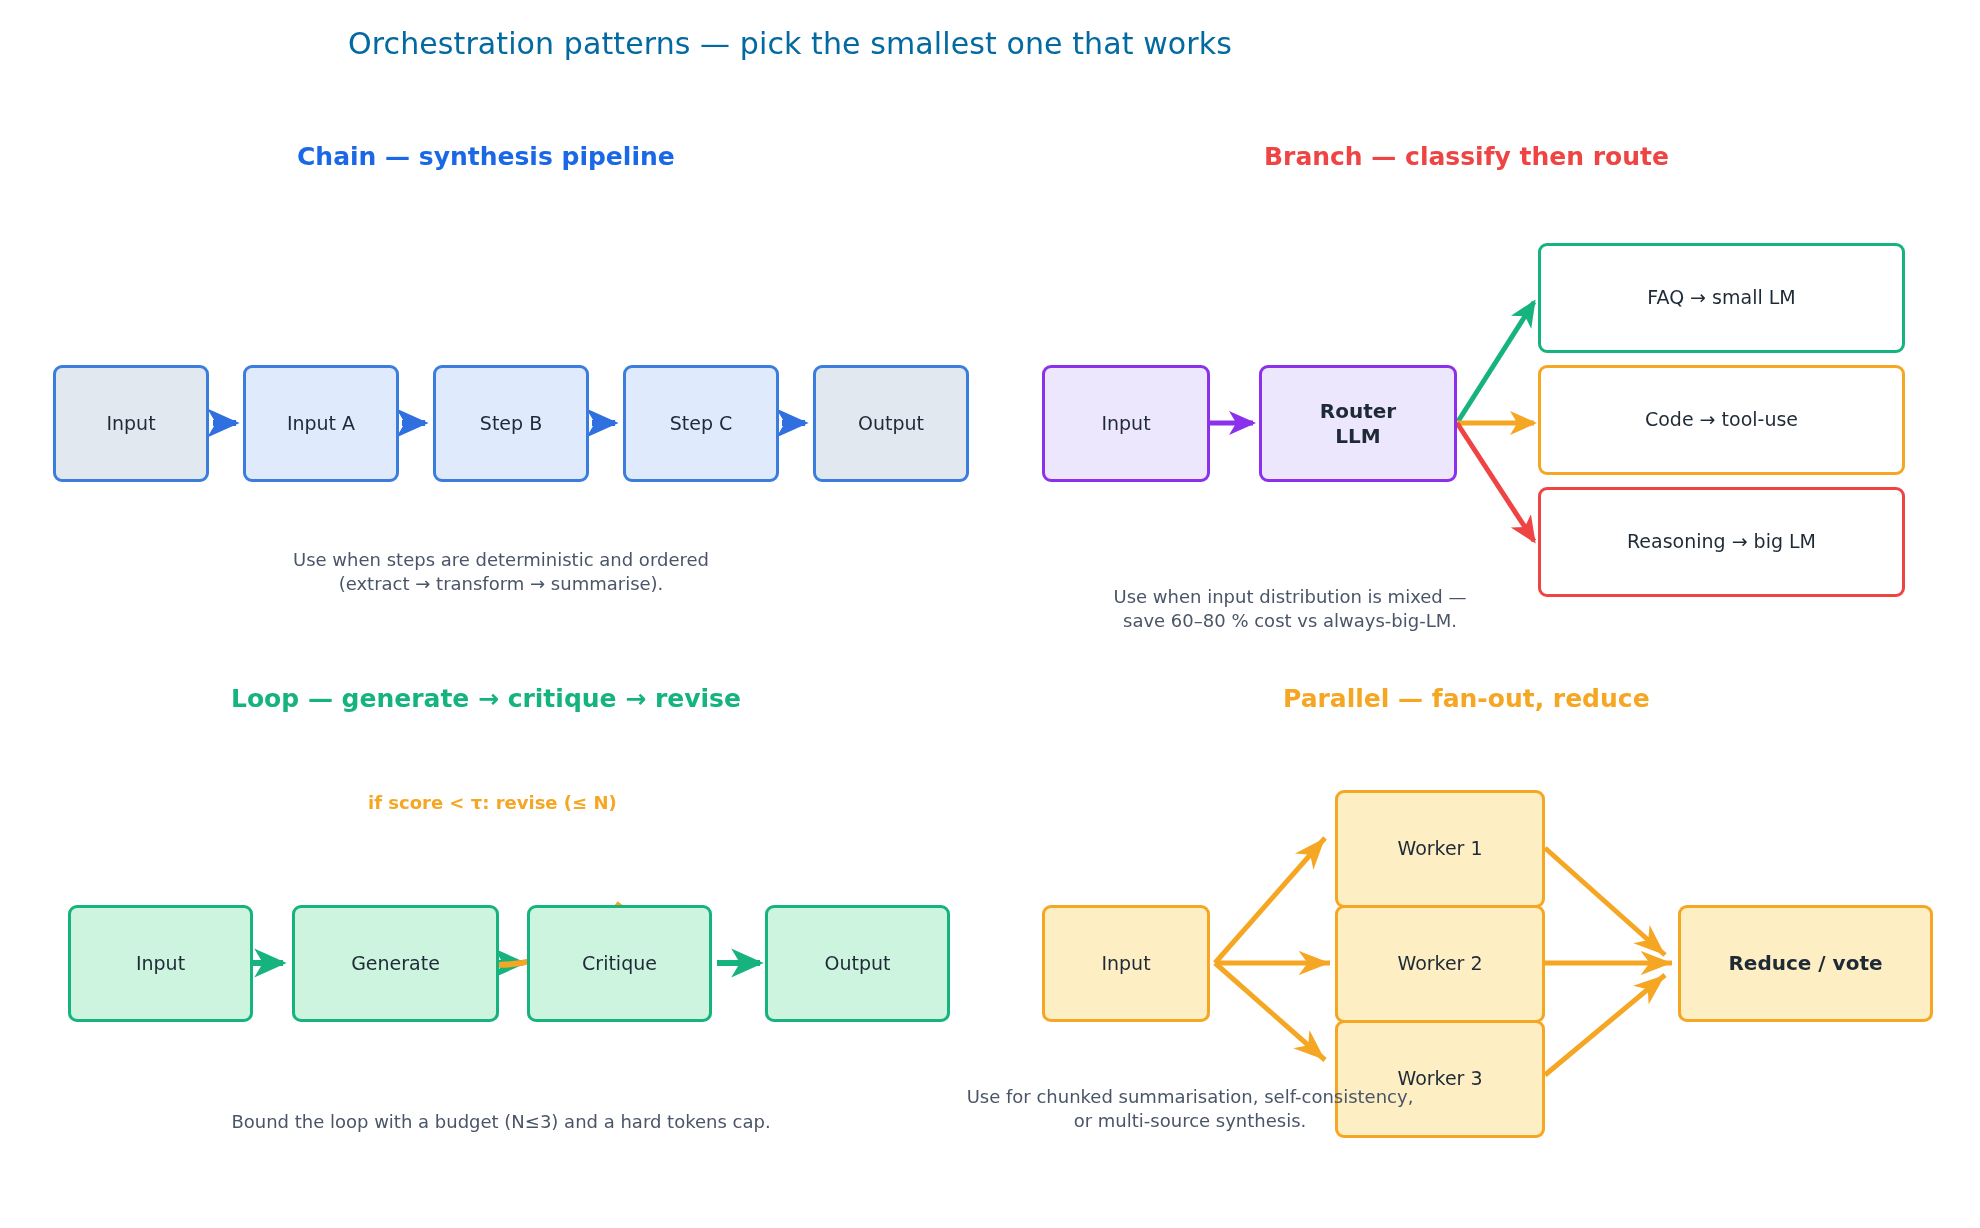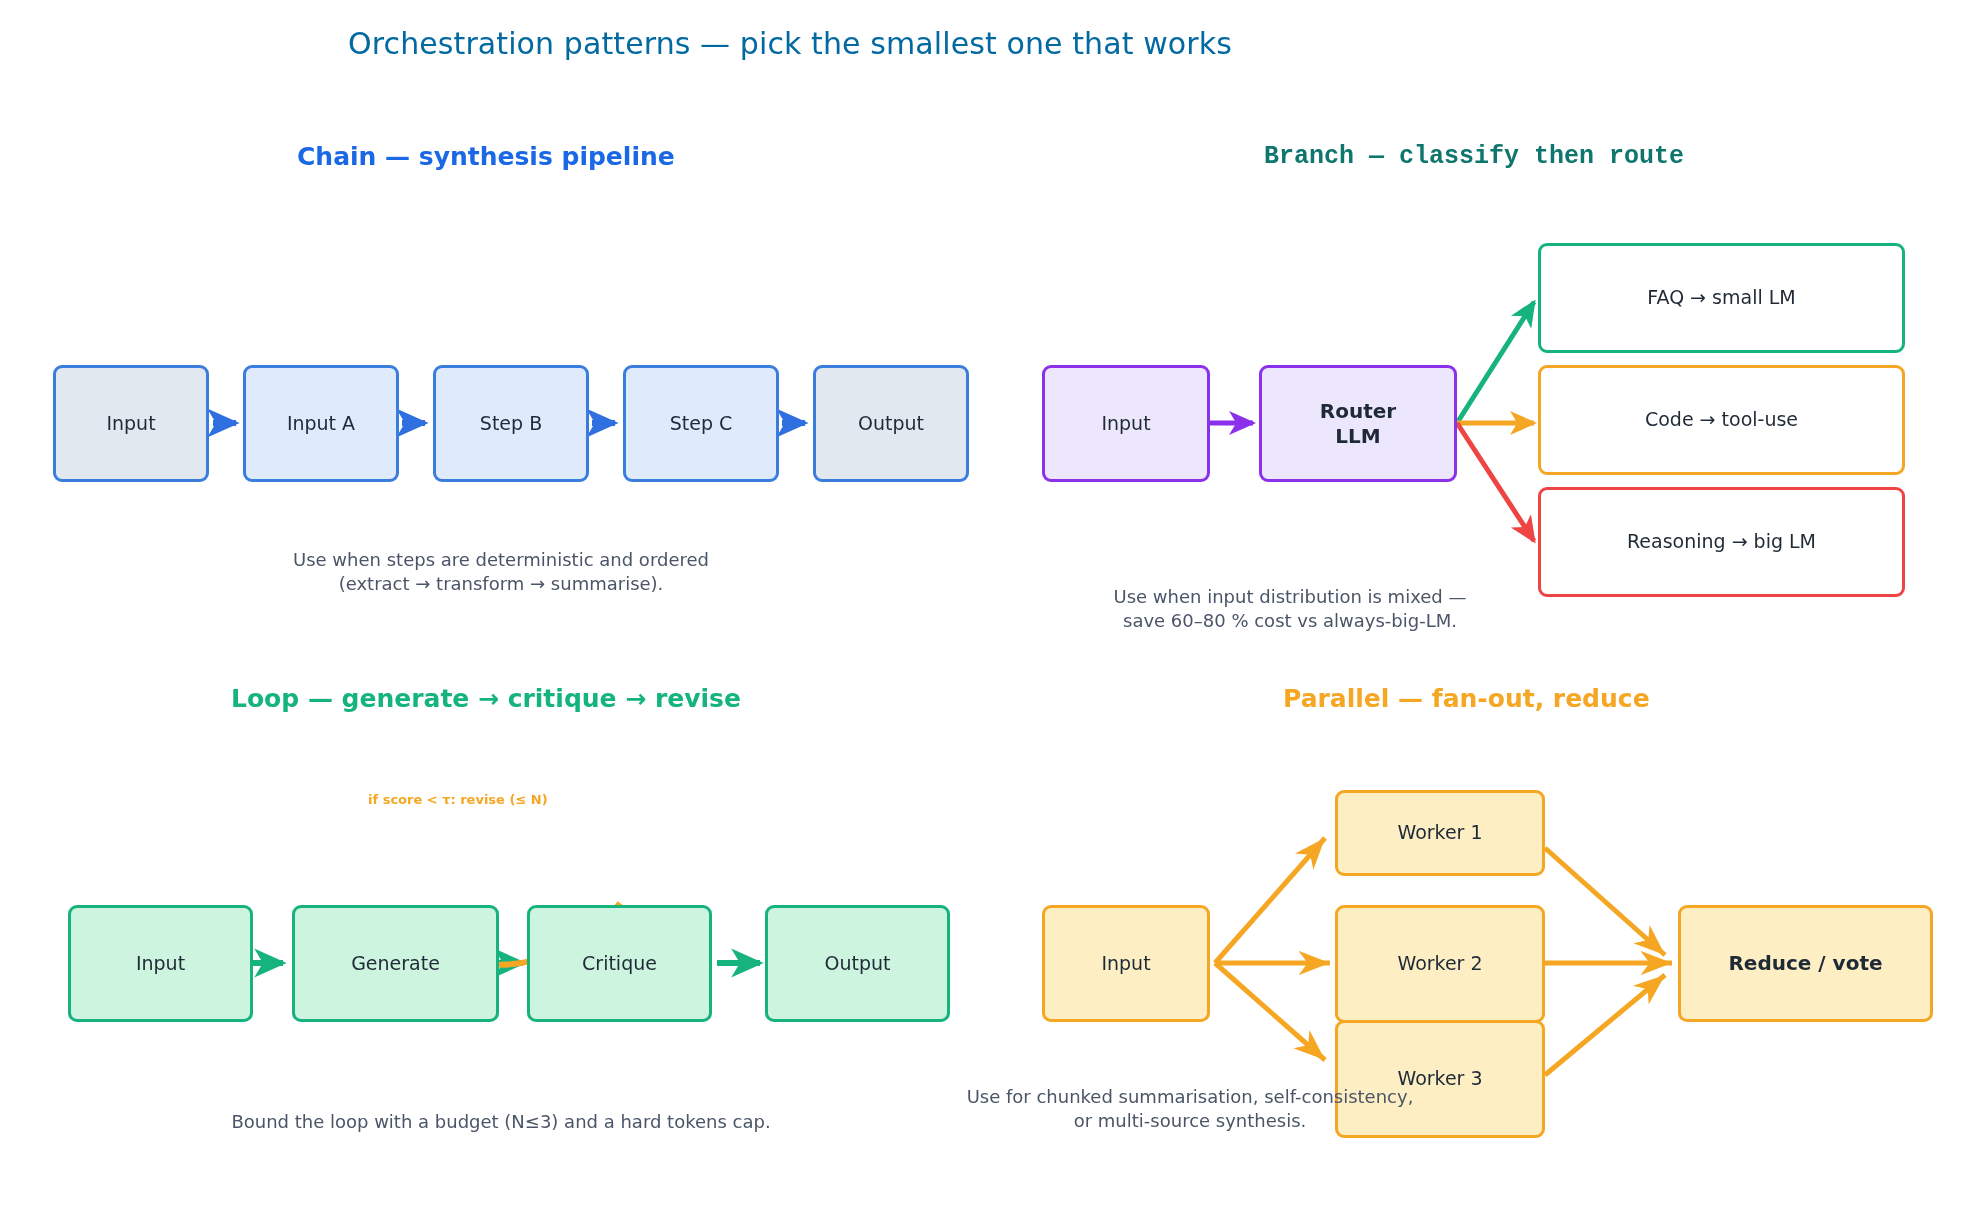--- a/index.html
+++ b/index.html
@@ -62,33 +62,33 @@
     line-height: 1.22;
   }
   .node.bold { font-weight: bold; font-size: 20px; }
 
   
   .t-chain { color: #1a68e5; }
   .n-chain-io { background: #e2e8f0; border-color: #3b7ddd; }
   .n-chain-step { background: #dfeafc; border-color: #3b7ddd; }
 
   
-  .t-branch { color: #0f766e; font-family: Liberation Mono, monospace; }
+  .t-branch { color: #ef4444; }
   .n-branch { background: #ece7fc; border-color: #8b30eb; }
   .n-white { background: #ffffff; }
   .b-green { border-color: #16b37f; }
   .b-orange { border-color: #f5a623; }
   .b-red { border-color: #ef4444; }
 
   
   .t-loop { color: #15b37e; }
   .n-loop { background: #ccf4de; border-color: #16b37f; }
   .loop-cond {
     position: absolute;
-    font-size: 13px;
+    font-size: 18px;
     font-weight: bold;
     color: #f5a623;
     white-space: nowrap;
   }
 
   
   .t-par { color: #f5a623; }
   .n-par { background: #fdeec3; border-color: #f5a623; }
 
   svg.edges {
@@ -230,21 +230,21 @@
     <div class="caption" style="left:130px; top:1110px; width:742px;">Bound the loop with a budget (N≤3) and a hard tokens cap.</div>
   </div>
 
   <div class="panel">
     <div class="panel-title t-par" style="left:1283px; top:684px;">Parallel — fan-out, reduce</div>
 
     <div class="node n-par" style="left:1042px; top:905px; width:168px; height:117px;">
       <span>Input</span>
     </div>
 
-    <div class="node n-par" style="left:1335px; top:790px; width:210px; height:86px;">
+    <div class="node n-par" style="left:1335px; top:790px; width:210px; height:118px;">
       <span>Worker 1</span>
     </div>
     <div class="node n-par" style="left:1335px; top:905px; width:210px; height:118px;">
       <span>Worker 2</span>
     </div>
     <div class="node n-par" style="left:1335px; top:1020px; width:210px; height:118px;">
       <span>Worker 3</span>
     </div>
 
     <div class="node n-par bold" style="left:1678px; top:905px; width:255px; height:117px;">

